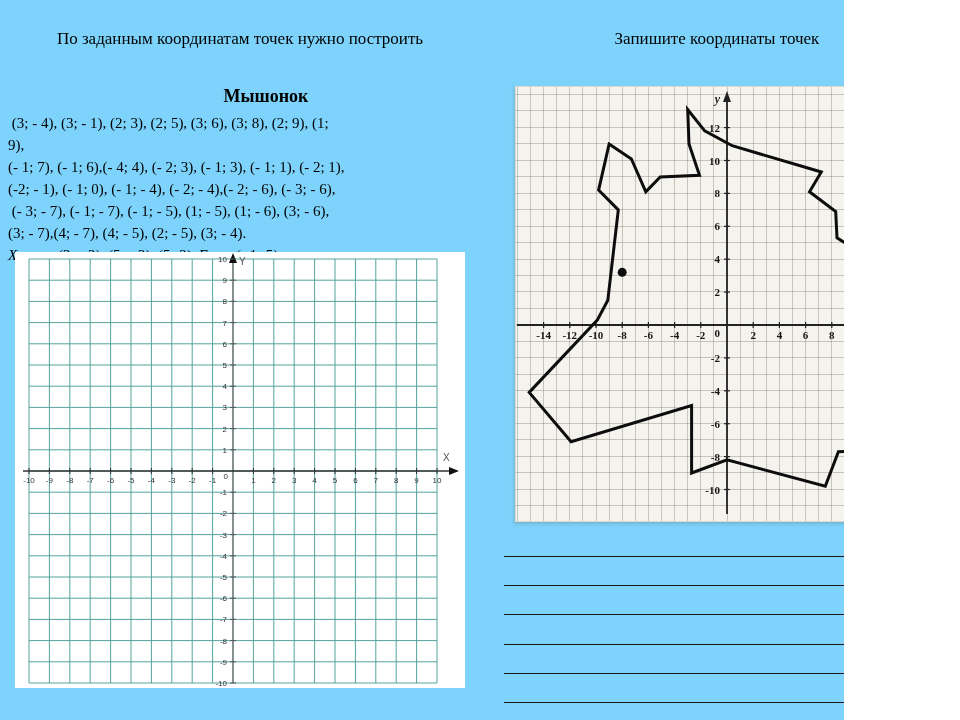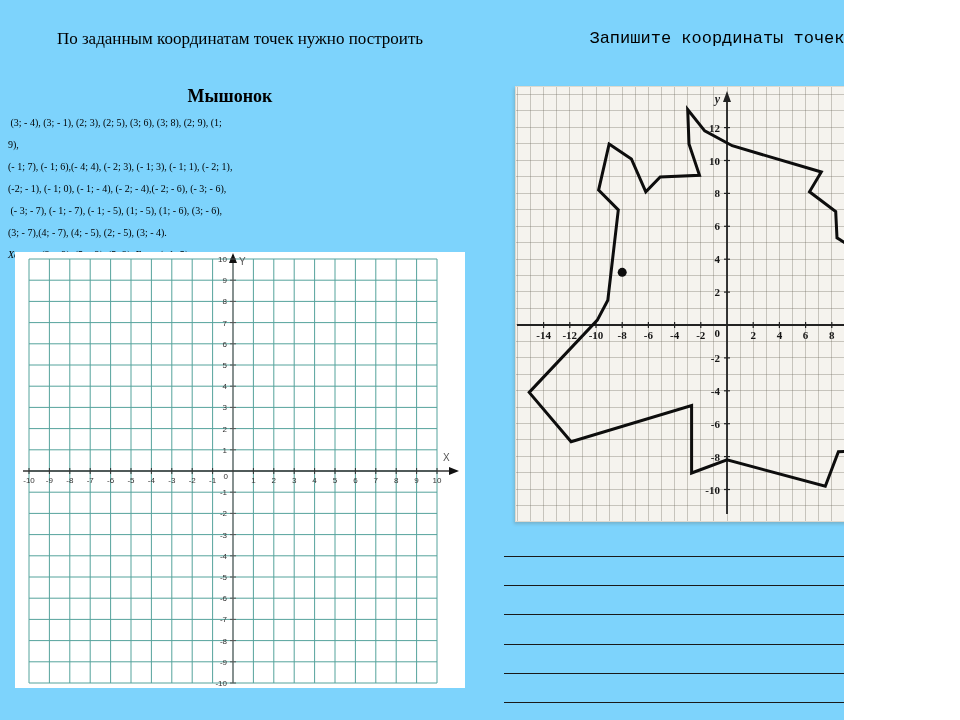--- a/index.html
+++ b/index.html
@@ -2,24 +2,24 @@
 <html><head>
 <meta charset="utf-8">
 <style>
   html,body{margin:0;padding:0;background:#ffffff;}
   .slide{
     position:relative;width:844px;height:720px;background:#7dd3fc;overflow:hidden;
     font-family:"Liberation Serif","DejaVu Serif",serif;color:#000;
   }
   .title{position:absolute;text-align:center;font-size:17px;line-height:25px;}
   .title-left{left:0;top:26px;width:480px;}
-  .title-right{left:482px;top:26px;width:470px;font-family:Liberation Mono, monospace;}
+  .title-right{left:482px;top:26px;width:470px;}
   .figure-name{position:absolute;left:0;top:86px;width:460px;text-align:center;
-    font-weight:bold;font-size:18px;}
-  .coords{position:absolute;left:8px;top:112px;width:450px;font-size:10px;
+    font-weight:bold;font-size:18px;padding-left:36px;}
+  .coords{position:absolute;left:8px;top:112px;width:450px;font-size:15px;
     line-height:22px;white-space:pre;}
   .coords .tail{font-style:italic;}
   .gridbox-left{position:absolute;left:15px;top:252px;width:450px;height:436px;background:#ffffff;}
   .scanbox{position:absolute;left:515px;top:86px;width:432px;height:436px;
     background-color:#f5f3ee;
     background-image:
       repeating-linear-gradient(to right, rgba(110,105,92,.34) 0 1px, transparent 1px 13.1px),
       repeating-linear-gradient(to bottom, rgba(110,105,92,.34) 0 1px, transparent 1px 16.45px);
     background-position:2px 8px;
     box-shadow:inset 0 0 0 1px #dedacf, -1px 2px 3px rgba(90,85,70,.25);}

